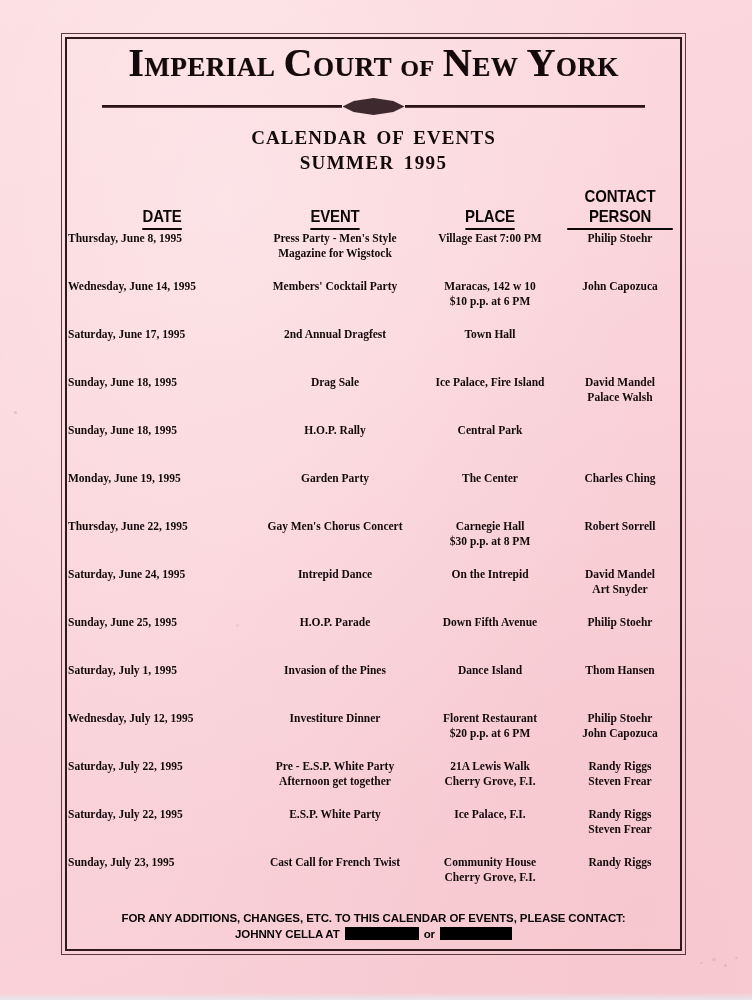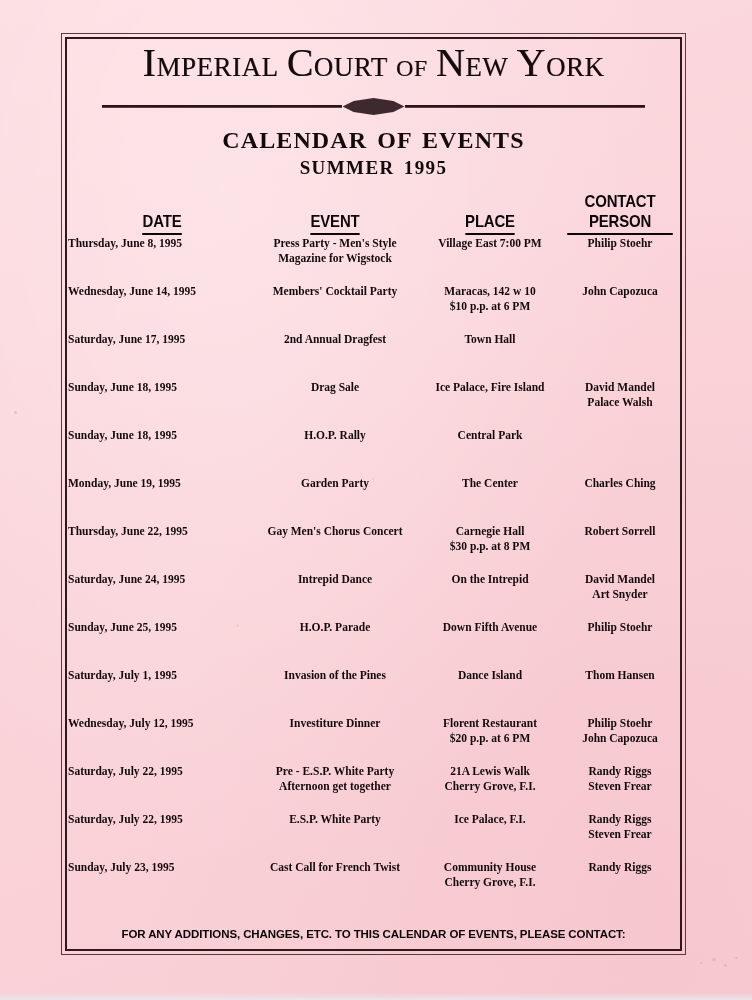--- a/index.html
+++ b/index.html
@@ -60,21 +60,21 @@
     width: 613px; height: 910px;
   }
 
   
   #masthead {
     text-align: center;
     padding-top: 9px;
   }
   #org-title {
     font-family: "Liberation Serif", serif;
-    font-weight: 400;
+    font-weight: 700;
     font-size: 31px;
     letter-spacing: .5px;
     color: #140a0c;
     white-space: nowrap;
     text-shadow: 0.5px 0 0 rgba(20,10,12,0.45);
   }
   #org-title .cap {
     font-size: 40px;
     line-height: 0;
   }
@@ -114,21 +114,21 @@
 
   
   #subtitle {
     text-align: center;
     margin-top: 8px;
     font-family: "Liberation Serif", serif;
     font-weight: 700;
     color: #130a0c;
   }
   #subtitle .line1 {
-    font-size: 24px;
+    font-size: 19px;
     letter-spacing: 1.1px;
     word-spacing: 3px;
   }
   #subtitle .line2 {
     font-size: 19px;
     letter-spacing: 1.4px;
     word-spacing: 3px;
     margin-top: 3px;
   }
 
@@ -347,15 +347,21 @@
           <td class="d-date"><span>Sunday, July 23, 1995</span></td>
           <td class="d-event"><span>Cast Call for French Twist</span></td>
           <td class="d-place"><span>Community House</span><span class="l2">Cherry Grove, F.I.</span></td>
           <td class="d-contact"><span>Randy Riggs</span></td>
         </tr>
       </tbody>
   </table>
 
   <div id="footer">
     <div class="fl1">FOR ANY ADDITIONS, CHANGES, ETC. TO THIS CALENDAR OF EVENTS, PLEASE CONTACT:</div>
+    <div class="fl2">
+      <span>JOHNNY CELLA AT</span>
+      <span class="redaction" id="redaction-1"></span>
+      <span>or</span>
+      <span class="redaction" id="redaction-2"></span>
+    </div>
   </div>
 
 </div>
 
 </body></html>

